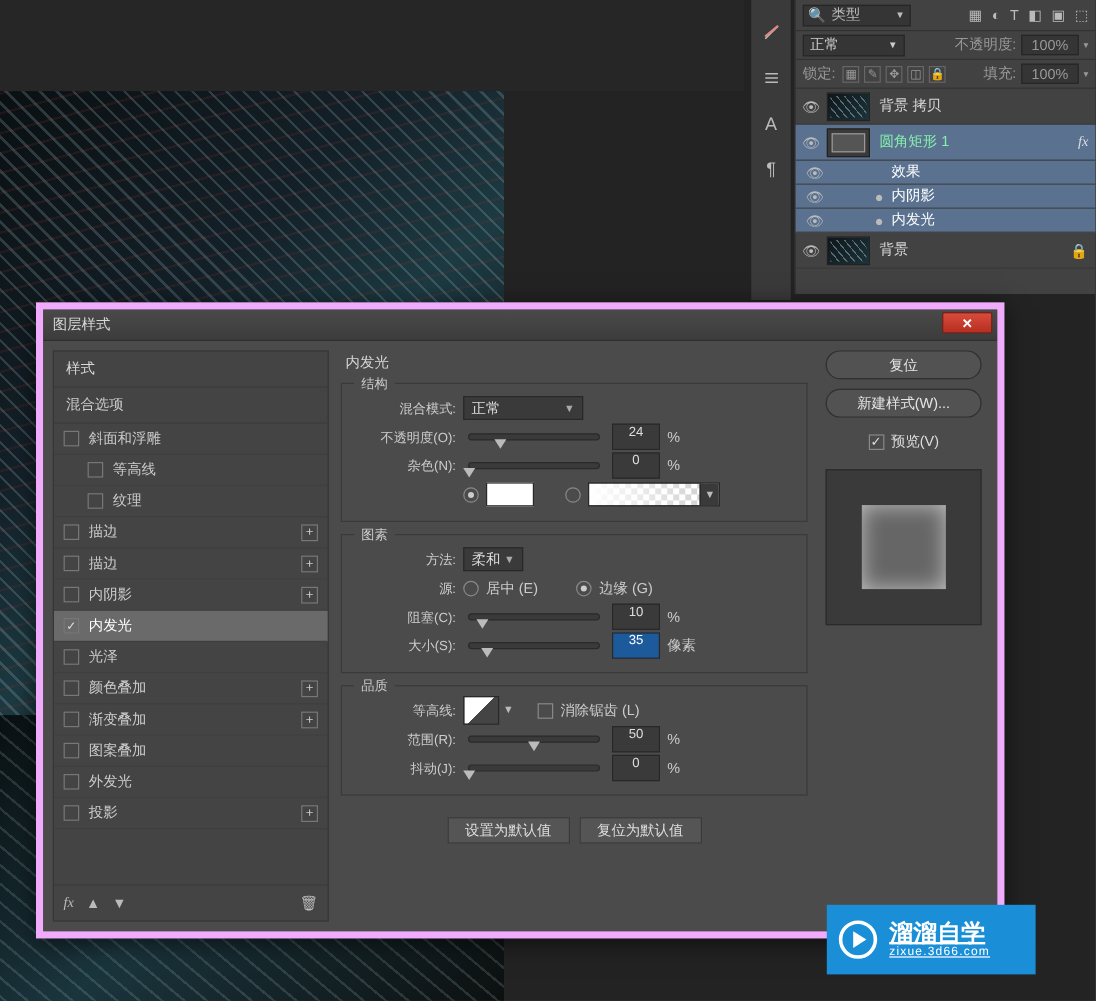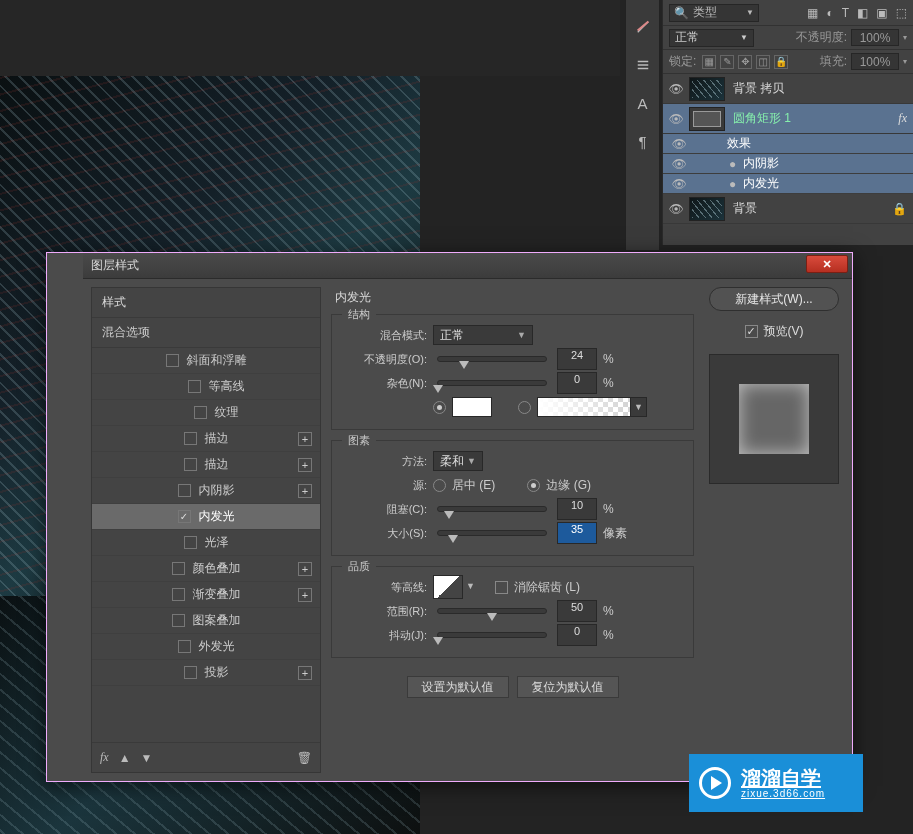--- a/index.html
+++ b/index.html
@@ -46,30 +46,30 @@
 .layer-thumb.shape::after { content:""; position:absolute; inset:3px; border:1px solid #999; background:#555; }
 .layer-label { color:#d8d8d8; }
 .layer-row.sel .layer-label { color:#86efac; }
 .layer-fx { margin-left:auto; font-style:italic; color:#ddd; font-family:Georgia,serif; }
 .sub-row { display:flex; align-items:center; height:20px; padding-left:62px; color:#ccc; font-size:11px; border-bottom:1px solid #3d3d3d; }
 .sub-row.sel { background:#5a7290; color:#fff; }
 .sub-row .seye { width:24px; margin-left:-58px; text-align:center; color:#bbb; }
 .sub-row .dot { width:14px; margin-left:38px; color:#bbb; }
 
 
-.dialog { position:absolute; left:46px; top:252px; width:807px; height:530px; background:#4b4b4b; border:1px solid #f0abfc; box-shadow:0 4px 20px rgba(0,0,0,.6);padding-left:36px; }
+.dialog { position:absolute; left:30px; top:252px; width:807px; height:530px; background:#4b4b4b; border:6px solid #f0abfc; box-shadow:0 4px 20px rgba(0,0,0,.6); }
 .dlg-title { height:26px; background: linear-gradient(#4a4a4a,#3c3c3c); border-bottom:1px solid #2b2b2b; display:flex; align-items:center; padding:0 8px; color:#d8d8d8; position:relative; }
 .dlg-close { position:absolute; right:4px; top:2px; width:42px; height:18px; background:linear-gradient(#d94b3c,#b62f21); border:1px solid #7a1f14; border-radius:2px; color:#fff; display:flex; align-items:center; justify-content:center; font-size:11px; font-weight:bold; }
 .dlg-body { display:flex; height:calc(100% - 26px); background:#4b4b4b; padding:8px; gap:10px; }
 
 
 .styles-col { width:230px; background:#444; border:1px solid #363636; display:flex; flex-direction:column; position:relative; }
 .styles-head { padding:6px 10px; color:#d8d8d8; border-bottom:1px solid #3a3a3a; }
 .styles-sub { padding:6px 10px; color:#ccc; border-bottom:1px solid #3a3a3a; }
-.style-item { display:flex; align-items:center; height:26px; padding:0 8px; color:#ccc; border-bottom:1px solid #3f3f3f; position:relative;justify-content:center; }
+.style-item { display:flex; align-items:center; height:26px; padding:0 8px; color:#ccc; border-bottom:1px solid #3f3f3f; position:relative; }
 .style-item.sel { background:#6a6a6a; color:#fff; }
 .style-item .cb { width:13px; height:13px; border:1px solid #777; margin-right:8px; display:flex; align-items:center; justify-content:center; font-size:10px; color:#ddd; }
 .style-item .cb.checked::after { content:"✓"; }
 .style-item.indent { padding-left:28px; }
 .style-item .plus { position:absolute; right:8px; width:14px; height:14px; border:1px solid #777; display:flex; align-items:center; justify-content:center; font-size:11px; color:#ccc; }
 .styles-footer { margin-top:auto; height:30px; border-top:1px solid #3a3a3a; display:flex; align-items:center; padding:0 8px; color:#bbb; gap:10px; }
 .styles-footer .spacer { flex:1; }
 
 
 .settings-col { flex:1; display:flex; flex-direction:column; gap:6px; }
@@ -190,21 +190,21 @@
       <span class="layer-label">背景 拷贝</span>
     </div>
     <div class="layer-row sel">
       <div class="layer-eye">👁</div>
       <div class="layer-thumb shape"></div>
       <span class="layer-label">圆角矩形 1</span>
       <span class="layer-fx">fx</span>
     </div>
     <div class="sub-row sel">
       <span class="seye">👁</span>
-      <span style="margin-left:36px">效果</span>
+      <span style="margin-left:52px">效果</span>
     </div>
     <div class="sub-row sel">
       <span class="seye">👁</span>
       <span class="dot">●</span>
       <span>内阴影</span>
     </div>
     <div class="sub-row sel">
       <span class="seye">👁</span>
       <span class="dot">●</span>
       <span>内发光</span>
@@ -400,20 +400,21 @@
         </div>
       </div>
 
       <div class="btn-row">
         <div class="btn-small">设置为默认值</div>
         <div class="btn-small">复位为默认值</div>
       </div>
     </div>
 
     <div class="right-col">
+      <div class="big-btn">复位</div>
       <div class="big-btn">新建样式(W)...</div>
       <div class="preview-chk">
         <span class="cb checked"></span>
         <span>预览(V)</span>
       </div>
       <div class="preview-box">
         <div class="preview-inner"></div>
       </div>
     </div>
   </div>

